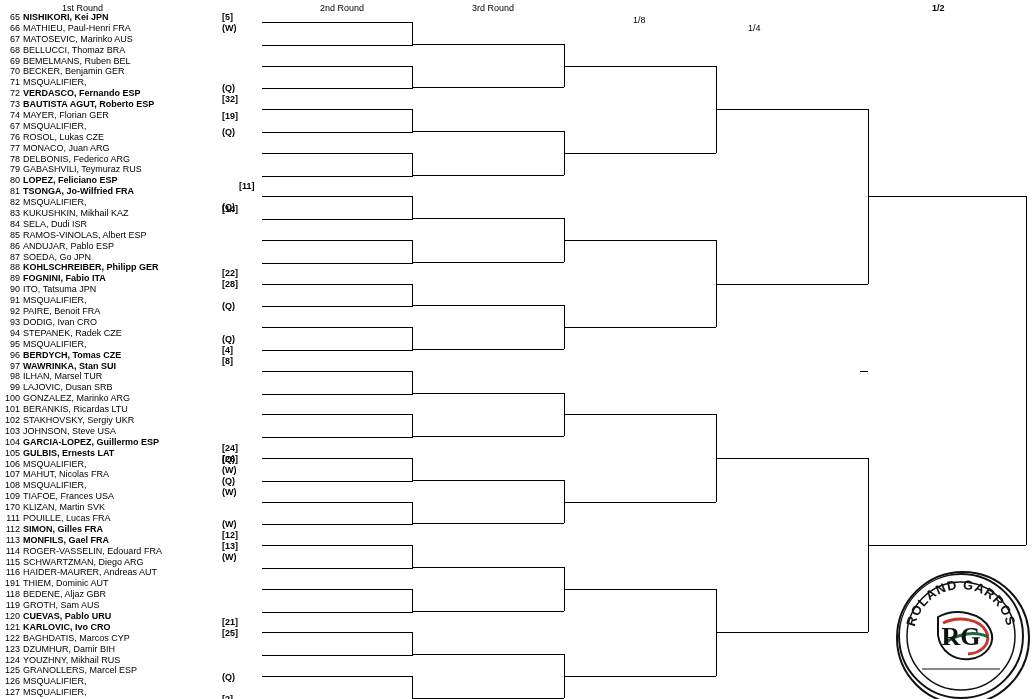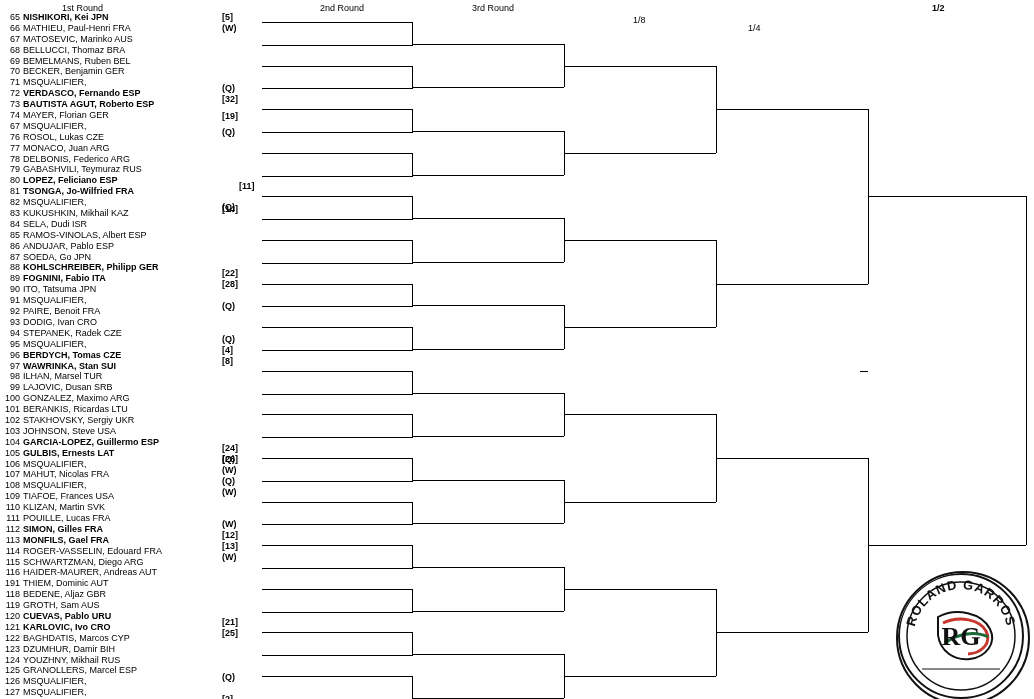--- a/index.html
+++ b/index.html
@@ -136,31 +136,31 @@
       <div class="prow"><span class="pnum">90</span><span class="pname">ITO, Tatsuma JPN</span></div>
       <div class="prow"><span class="pnum">91</span><span class="pname">MSQUALIFIER,</span></div>
       <div class="prow"><span class="pnum">92</span><span class="pname">PAIRE, Benoit FRA</span></div>
       <div class="prow"><span class="pnum">93</span><span class="pname">DODIG, Ivan CRO</span></div>
       <div class="prow"><span class="pnum">94</span><span class="pname">STEPANEK, Radek CZE</span></div>
       <div class="prow"><span class="pnum">95</span><span class="pname">MSQUALIFIER,</span></div>
       <div class="prow"><span class="pnum">96</span><span class="pname seed">BERDYCH, Tomas CZE</span></div>
       <div class="prow"><span class="pnum">97</span><span class="pname seed">WAWRINKA, Stan SUI</span></div>
       <div class="prow"><span class="pnum">98</span><span class="pname">ILHAN, Marsel TUR</span></div>
       <div class="prow"><span class="pnum">99</span><span class="pname">LAJOVIC, Dusan SRB</span></div>
-      <div class="prow"><span class="pnum">100</span><span class="pname">GONZALEZ, Maximo ARG</span></div>
+      <div class="prow"><span class="pnum">100</span><span class="pname">GONZALEZ, Marinko ARG</span></div>
       <div class="prow"><span class="pnum">101</span><span class="pname">BERANKIS, Ricardas LTU</span></div>
       <div class="prow"><span class="pnum">102</span><span class="pname">STAKHOVSKY, Sergiy UKR</span></div>
       <div class="prow"><span class="pnum">103</span><span class="pname">JOHNSON, Steve USA</span></div>
       <div class="prow"><span class="pnum">104</span><span class="pname seed">GARCIA-LOPEZ, Guillermo ESP</span></div>
       <div class="prow"><span class="pnum">105</span><span class="pname seed">GULBIS, Ernests LAT</span></div>
       <div class="prow"><span class="pnum">106</span><span class="pname">MSQUALIFIER,</span></div>
       <div class="prow"><span class="pnum">107</span><span class="pname">MAHUT, Nicolas FRA</span></div>
       <div class="prow"><span class="pnum">108</span><span class="pname">MSQUALIFIER,</span></div>
       <div class="prow"><span class="pnum">109</span><span class="pname">TIAFOE, Frances USA</span></div>
-      <div class="prow"><span class="pnum">110</span><span class="pname">KLIZAN, Martin SVK</span></div>
+      <div class="prow"><span class="pnum">170</span><span class="pname">KLIZAN, Martin SVK</span></div>
       <div class="prow"><span class="pnum">111</span><span class="pname">POUILLE, Lucas FRA</span></div>
       <div class="prow"><span class="pnum">112</span><span class="pname seed">SIMON, Gilles FRA</span></div>
       <div class="prow"><span class="pnum">113</span><span class="pname seed">MONFILS, Gael FRA</span></div>
       <div class="prow"><span class="pnum">114</span><span class="pname">ROGER-VASSELIN, Edouard FRA</span></div>
       <div class="prow"><span class="pnum">115</span><span class="pname">SCHWARTZMAN, Diego ARG</span></div>
       <div class="prow"><span class="pnum">116</span><span class="pname">HAIDER-MAURER, Andreas AUT</span></div>
       <div class="prow"><span class="pnum">191</span><span class="pname">THIEM, Dominic AUT</span></div>
       <div class="prow"><span class="pnum">118</span><span class="pname">BEDENE, Aljaz GBR</span></div>
       <div class="prow"><span class="pnum">119</span><span class="pname">GROTH, Sam AUS</span></div>
       <div class="prow"><span class="pnum">120</span><span class="pname seed">CUEVAS, Pablo URU</span></div>

